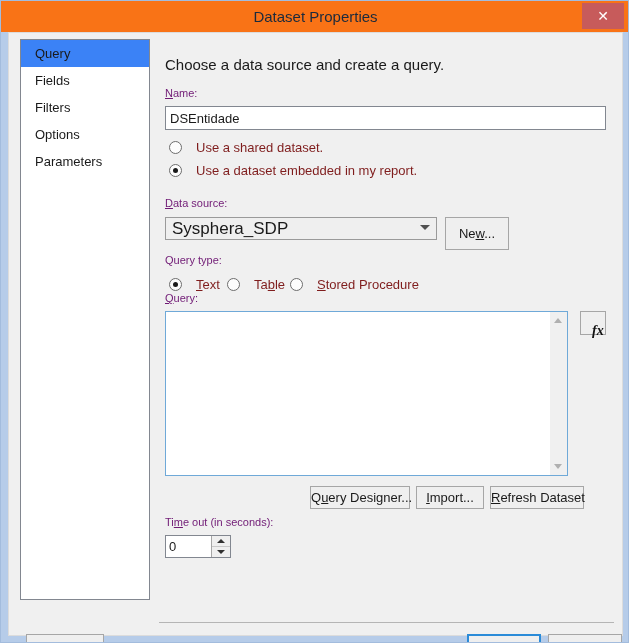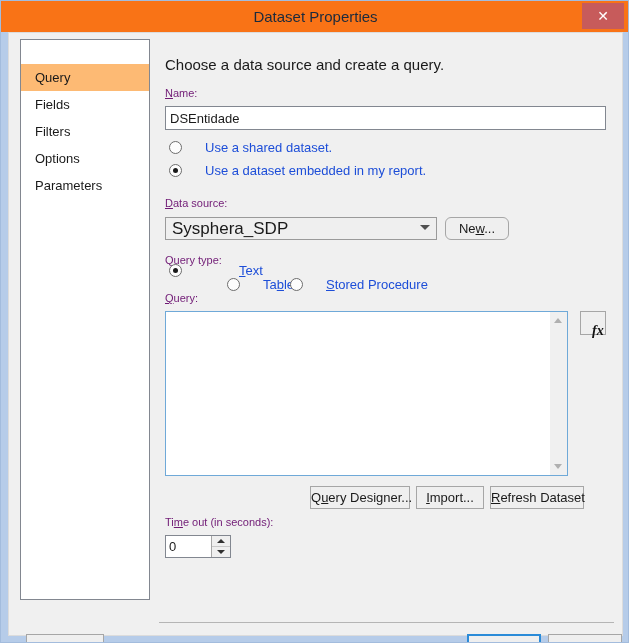--- a/index.html
+++ b/index.html
@@ -80,22 +80,21 @@
   .nav-item {
     height: 27px;
     line-height: 27px;
     padding-left: 14px;
     font-size: 13px;
     color: #1a1a1a;
     cursor: pointer;
     white-space: nowrap;
   }
   .nav-item.selected {
-    background: #fdba74;
-    margin-top: 24px;
+    background: #3b82f6;
   }
   
   .pane {
     position: absolute;
     left: 150px;
     top: 6px;
     width: 455px;
     height: 590px;
   }
   .heading {
@@ -153,23 +152,23 @@
   }
   .radio.checked::after {
     content: "";
     position: absolute;
     left: 3px; top: 3px;
     width: 5px; height: 5px;
     border-radius: 50%;
     background: #1a1a1a;
   }
   .radio-label {
-    margin-left: 23px;
-    font-size: 13px;
-    color: #1d4ed8;
+    margin-left: 14px;
+    font-size: 13px;
+    color: #7f1d1d;
   }
   
   .combo {
     position: absolute;
     left: 6px;
     top: 178px;
     width: 272px;
     height: 23px;
     box-sizing: border-box;
     background: #efefef;
@@ -373,24 +372,24 @@
       <div class="radio-row" style="left:10px; top:124px;">
         <span class="radio checked"></span>
         <span class="radio-label">Use a dataset embedded in my report.</span>
       </div>
 
       <div class="lbl" style="left:6px; top:158px;"><span class="acc">D</span><span>ata source:</span></div>
       <div class="combo">
         <span class="combo-text">Sysphera_SDP</span>
         <span class="combo-arrow"></span>
       </div>
-      <button class="btn" style="left:286px; top:178px; width:64px; height:23px;border-radius:6px;"><span>Ne</span><span class="acc">w</span><span>...</span></button>
+      <button class="btn" style="left:286px; top:178px; width:64px; height:33px;"><span>Ne</span><span class="acc">w</span><span>...</span></button>
 
       <div class="lbl" style="left:6px; top:215px;">Query type:</div>
-      <div class="radio-row" style="left:10px; top:224px;gap:34px;">
+      <div class="radio-row" style="left:10px; top:238px;">
         <span class="radio checked"></span>
         <span class="radio-label"><span class="acc">T</span><span>ext</span></span>
       </div>
       <div class="radio-row" style="left:68px; top:238px;">
         <span class="radio"></span>
         <span class="radio-label"><span>Ta</span><span class="acc">b</span><span>le</span></span>
       </div>
       <div class="radio-row" style="left:131px; top:238px;">
         <span class="radio"></span>
         <span class="radio-label"><span class="acc">S</span><span>tored Procedure</span></span>

